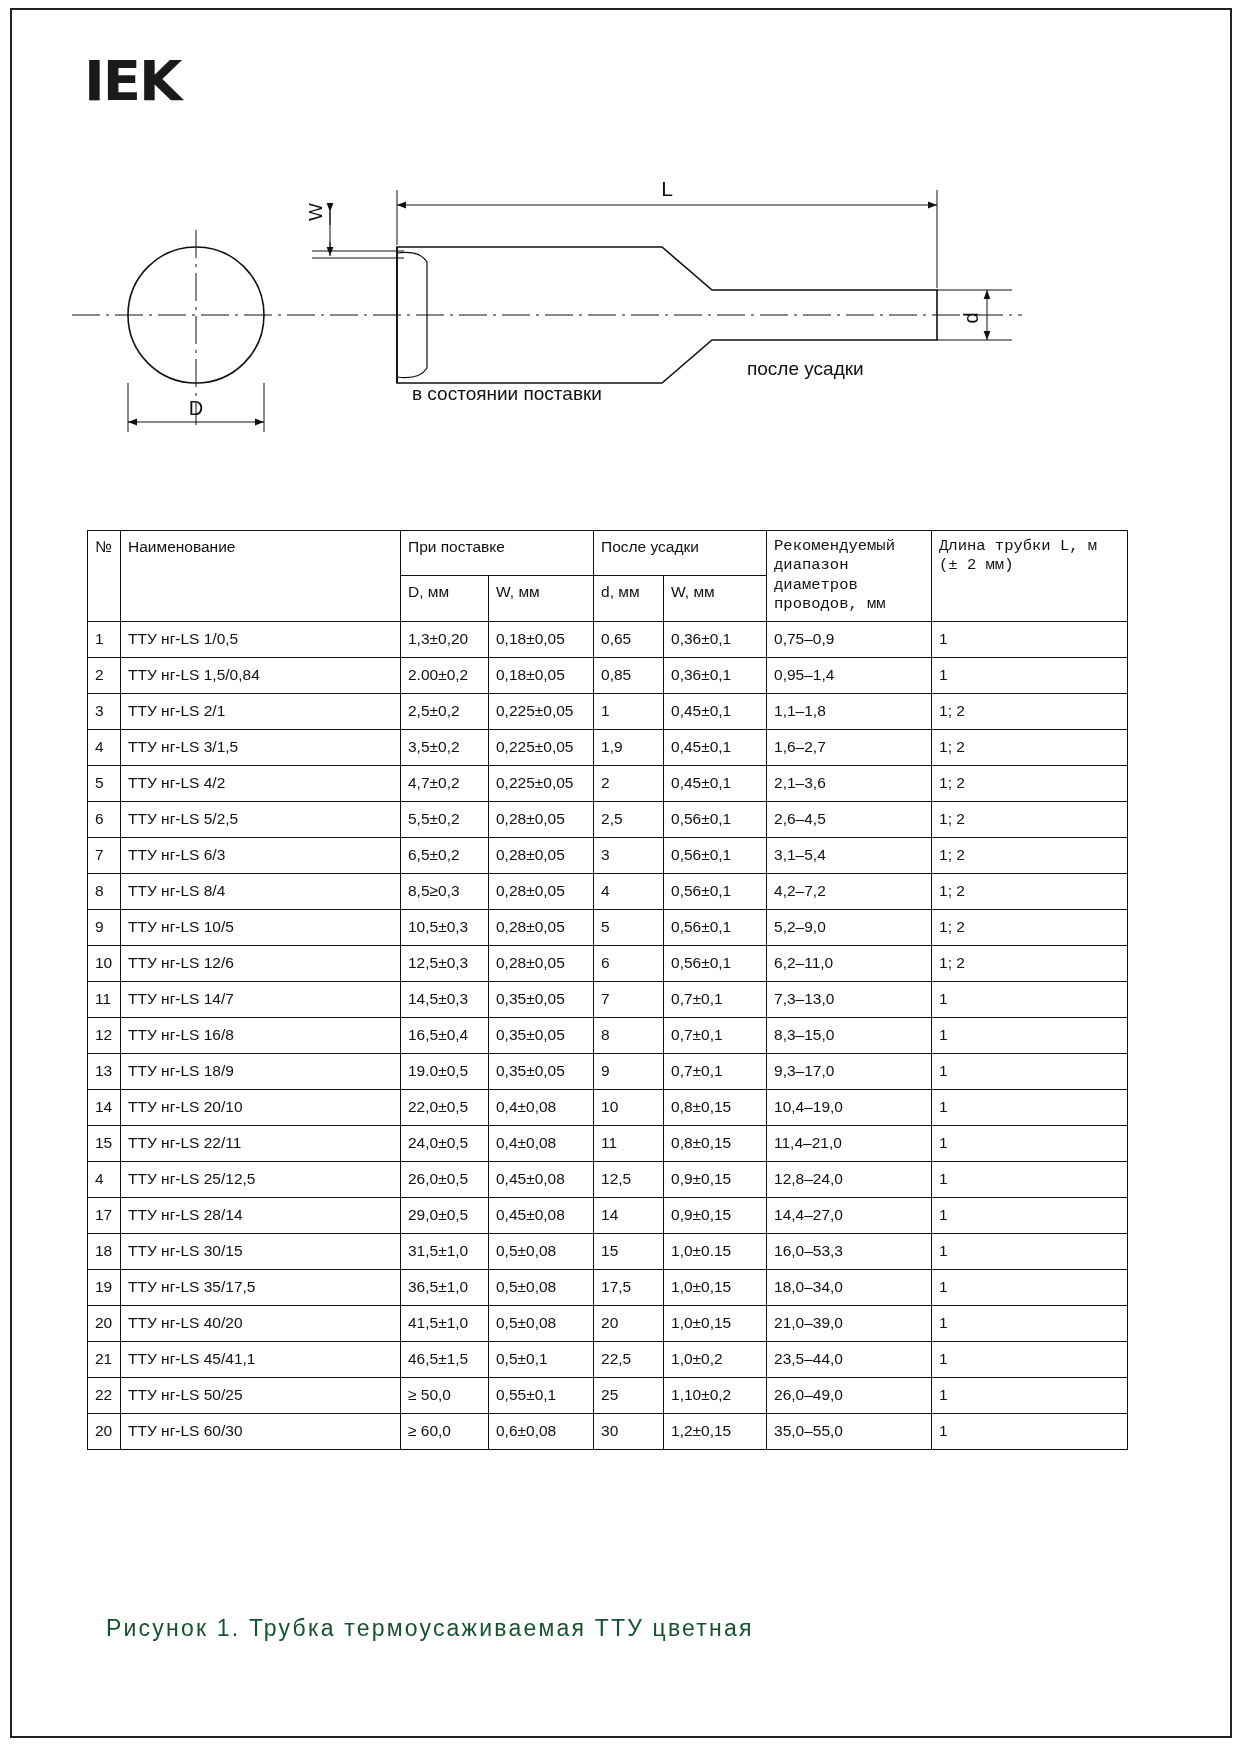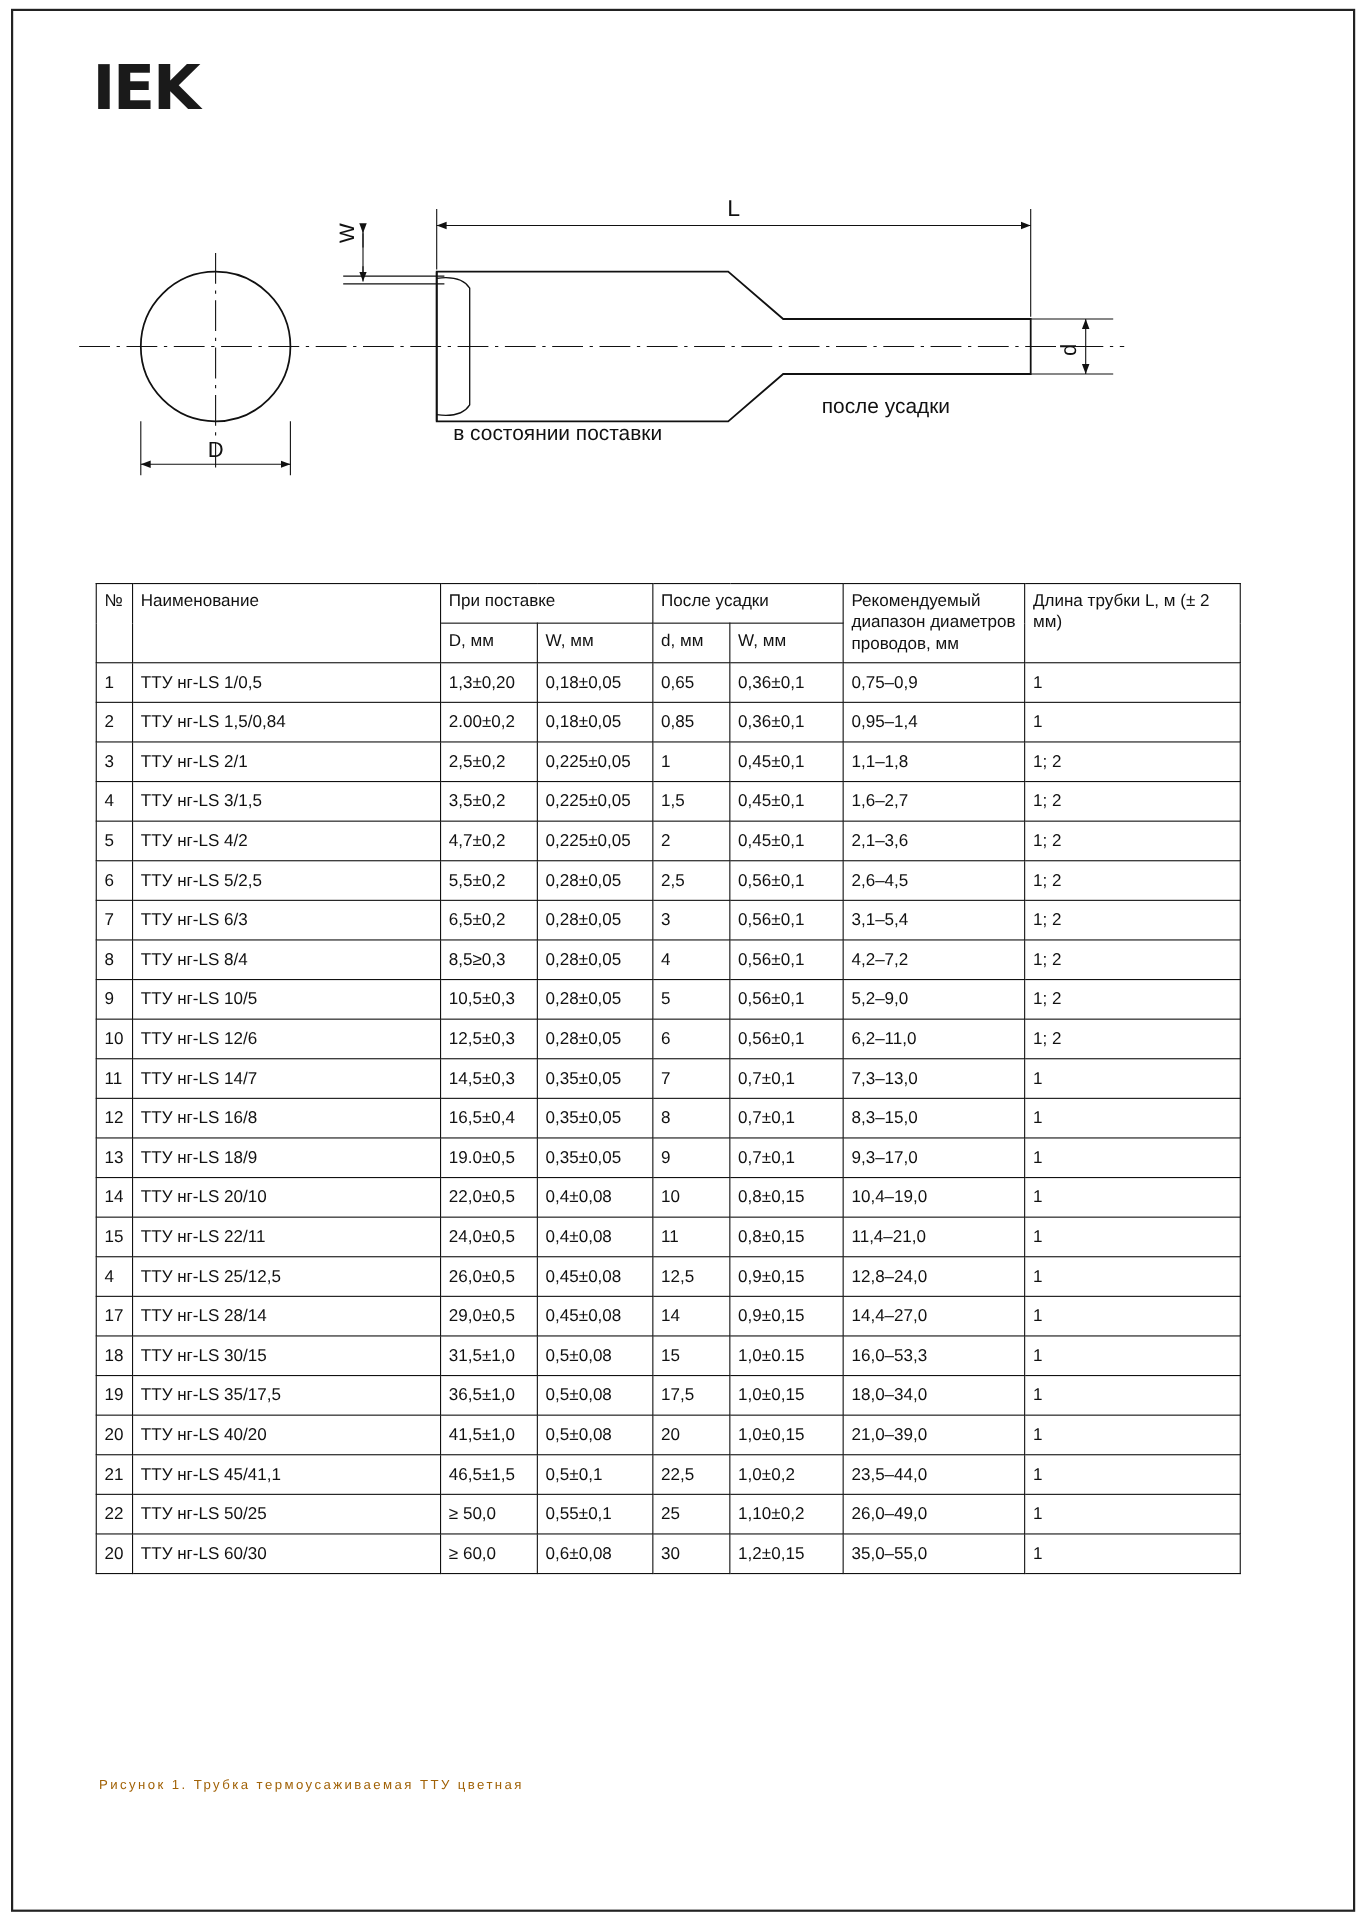--- a/index.html
+++ b/index.html
@@ -71,29 +71,29 @@
     vertical-align: top;
   }
   col.c0 { width: 33px; }
   col.c1 { width: 280px; }
   col.c2 { width: 88px; }
   col.c3 { width: 105px; }
   col.c4 { width: 70px; }
   col.c5 { width: 103px; }
   col.c6 { width: 165px; }
   col.c7 { width: 196px; }
-  .hdr-tall { height: 62px; }
+  .hdr-tall { height: 62px; font-family: Liberation Mono, monospace; }
   
   .caption {
     position: absolute;
-    left: 78px;
+    left: 94px;
     top: 1605px;
-    font-size: 12px;
+    font-size: 23px;
     letter-spacing: 2.2px;
-    color: #a16207;
+    color: #14532d;
     font-family: "Liberation Sans", sans-serif;
   }
 </style>
 </head>
 <body>
 
 <div class="page">
 
   <div class="logo">IEK</div>
 
@@ -202,21 +202,21 @@
             <td>1</td>
             <td>0,45±0,1</td>
             <td>1,1–1,8</td>
             <td>1; 2</td>
           </tr>
           <tr>
             <td>4</td>
             <td>ТТУ нг-LS 3/1,5</td>
             <td>3,5±0,2</td>
             <td>0,225±0,05</td>
-            <td>1,5</td>
+            <td>1,9</td>
             <td>0,45±0,1</td>
             <td>1,6–2,7</td>
             <td>1; 2</td>
           </tr>
           <tr>
             <td>5</td>
             <td>ТТУ нг-LS 4/2</td>
             <td>4,7±0,2</td>
             <td>0,225±0,05</td>
             <td>2</td>

